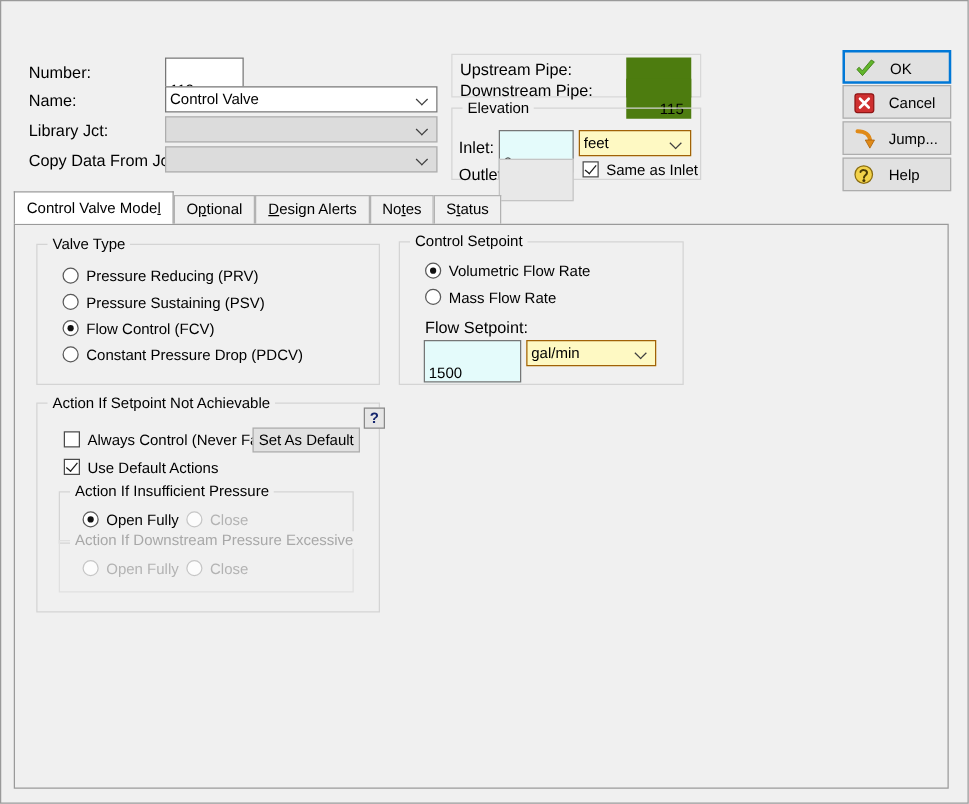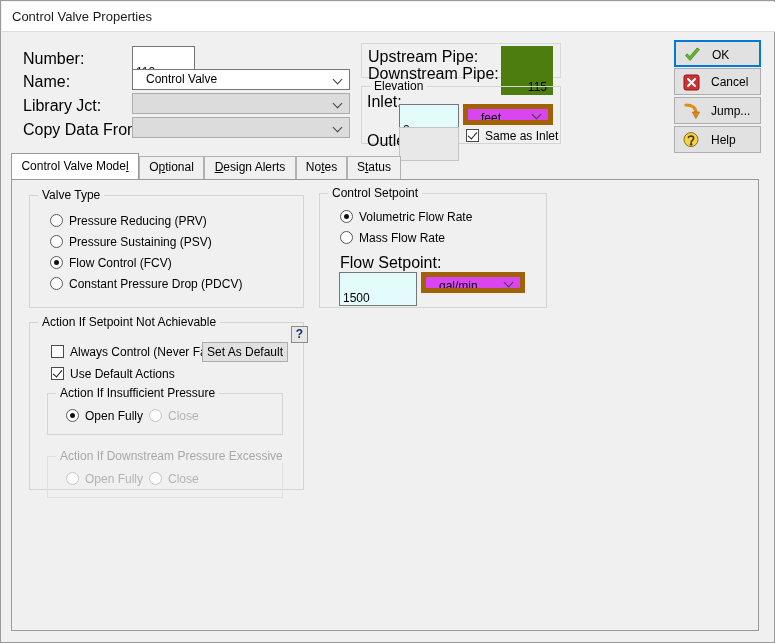--- a/index.html
+++ b/index.html
@@ -38,21 +38,21 @@
     left: 10px; top: 7px;
     font-size: 13px;
     color: #1b1b1b;
     white-space: nowrap;
   }
 
   
   .lbl {
     position: absolute;
     white-space: nowrap;
-    font-size: 16px;
+    font-size: 13px;
     color: #000;
   }
 
   .txtbox {
     position: absolute;
     box-sizing: border-box;
     background: #ffffff;
     border: 1px solid #767676;
     font-family: "Liberation Sans", sans-serif;
     font-size: 12px;
@@ -69,27 +69,27 @@
   .txtbox.disabled { background: #e8e8e8; border: 1px solid #c4c4c4; color: #9a9a9a; }
 
   .combo {
     position: absolute;
     box-sizing: border-box;
     background: #ffffff;
     border: 1px solid #767676;
     height: 21px;
     font-size: 12px;
     color: #000;
-    padding: 0 13px;
+    padding: 0 3px;
     line-height: 19px;
     white-space: nowrap;
     overflow: hidden;
   }
   .combo.gray { background: #dcdcdc; border: 1px solid #adadad; }
-  .combo.grayfill { background: #d946ef; border: 5px solid #a16207; }
+  .combo.grayfill { background: #fef9c3; border: 1px solid #a16207; }
   .combo .chev {
     position: absolute;
     right: 6px; top: 50%;
     width: 9px; height: 9px;
     margin-top: -5px;
     pointer-events: none;
   }
   .combo .chev::before {
     content: "";
     position: absolute;
@@ -258,23 +258,20 @@
     color: #15266e;
     text-align: center;
     line-height: 15px;
   }
 </style>
 </head>
 <body>
 
 <div id="window">
 
-  <div id="titlebar">
-    <div class="title-text">Control Valve Properties</div>
-  </div>
 
   <div class="lbl" style="left:22px; top:49px;">Number:</div>
   <div class="txtbox" style="left:131px; top:45px; width:63px;">112</div>
 
   <div class="lbl" style="left:22px; top:72px;">Name:</div>
   <div class="combo" style="left:131px; top:68px; width:218px;">
     <span>Control Valve</span>
     <span class="chev"></span>
   </div>
 
@@ -292,21 +289,21 @@
 
   <div class="group" style="left:360px; top:42px; width:200px; height:35px; border-color:#d8d8d8;"></div>
   <div class="lbl" style="left:367px; top:47px;">Upstream Pipe:</div>
   <div class="txtbox flat right" style="left:500px; top:45px; width:52px; height:17px; line-height:16px;">114</div>
   <div class="lbl" style="left:367px; top:64px;">Downstream Pipe:</div>
   <div class="txtbox flat right" style="left:500px; top:62px; width:52px; height:17px; line-height:16px;">115</div>
 
   <div class="group" style="left:360px; top:85px; width:200px; height:58px;">
     <span class="gtitle">Elevation</span>
   </div>
-  <div class="lbl" style="left:366px; top:92px;">Inlet:</div>
+  <div class="lbl" style="left:366px; top:109px;">Inlet:</div>
   <div class="txtbox cyan" style="left:398px; top:103px; width:60px;">2</div>
   <div class="combo grayfill" style="left:462px; top:103px; width:90px;">
     <span>feet</span>
     <span class="chev"></span>
   </div>
   <div class="lbl" style="left:366px; top:131px;">Outlet:</div>
   <div class="txtbox disabled" style="left:398px; top:126px; width:60px; height:19px; line-height:17px;"></div>
   <div class="check on" style="left:465px; top:128px;">
     <span class="box"></span>
     <span class="ctxt">Same as Inlet</span>
@@ -439,21 +436,21 @@
         <div class="radio on" style="left:18px; top:15px;">
           <span class="dot"></span>
           <span class="rtxt">Open Fully</span>
         </div>
         <div class="radio disabled" style="left:101px; top:15px;">
           <span class="dot"></span>
           <span class="rtxt">Close</span>
         </div>
       </div>
 
-      <div class="group dim" style="left:17px; top:133px; width:236px; height:42px;">
+      <div class="group dim" style="left:17px; top:109px; width:236px; height:42px;">
         <span class="gtitle dim">Action If Downstream Pressure Excessive</span>
         <div class="radio disabled" style="left:18px; top:15px;">
           <span class="dot"></span>
           <span class="rtxt">Open Fully</span>
         </div>
         <div class="radio disabled" style="left:101px; top:15px;">
           <span class="dot"></span>
           <span class="rtxt">Close</span>
         </div>
       </div>

